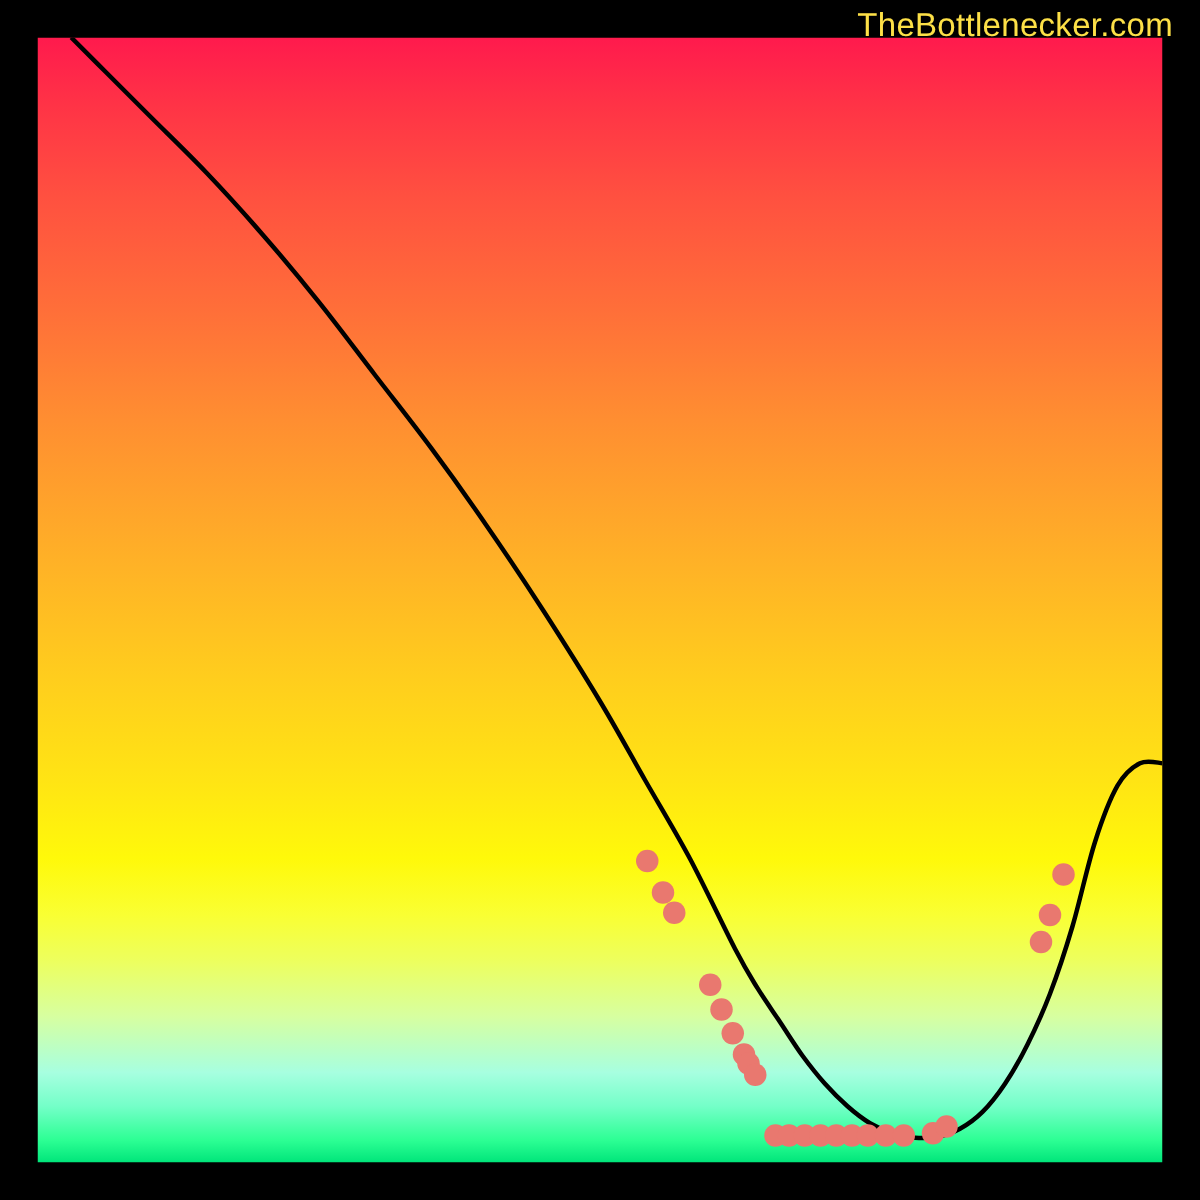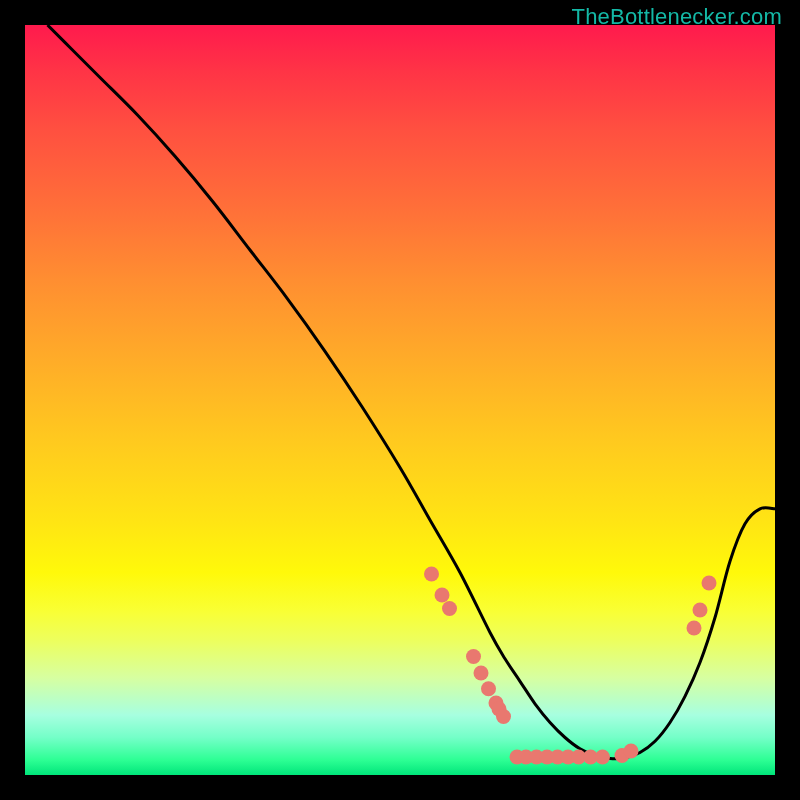--- a/index.html
+++ b/index.html
@@ -16,21 +16,21 @@
     #ffe414 66%,
     #fff90a 73%,
     #f9ff33 78%,
     #edff5d 82%,
     #d7ffa0 87%,
     #a7ffe0 92%,
     #74ffc8 95%,
     #2dff94 98%,
     #00e57a 100%);
 }
-.attr{position:absolute;right:18px;top:4px;color:#14b8a6;font-size:22px;letter-spacing:.2px}
+.attr{position:absolute;right:18px;top:4px;color:#fde047;font-size:22px;letter-spacing:.2px}
 svg{position:absolute;left:25px;top:25px}
 </style>
 </head>
 <body>
 
 <div class="frame">
   <div class="grad"></div>
 </div>
 
 <div class="attr">TheBottlenecker.com</div>

